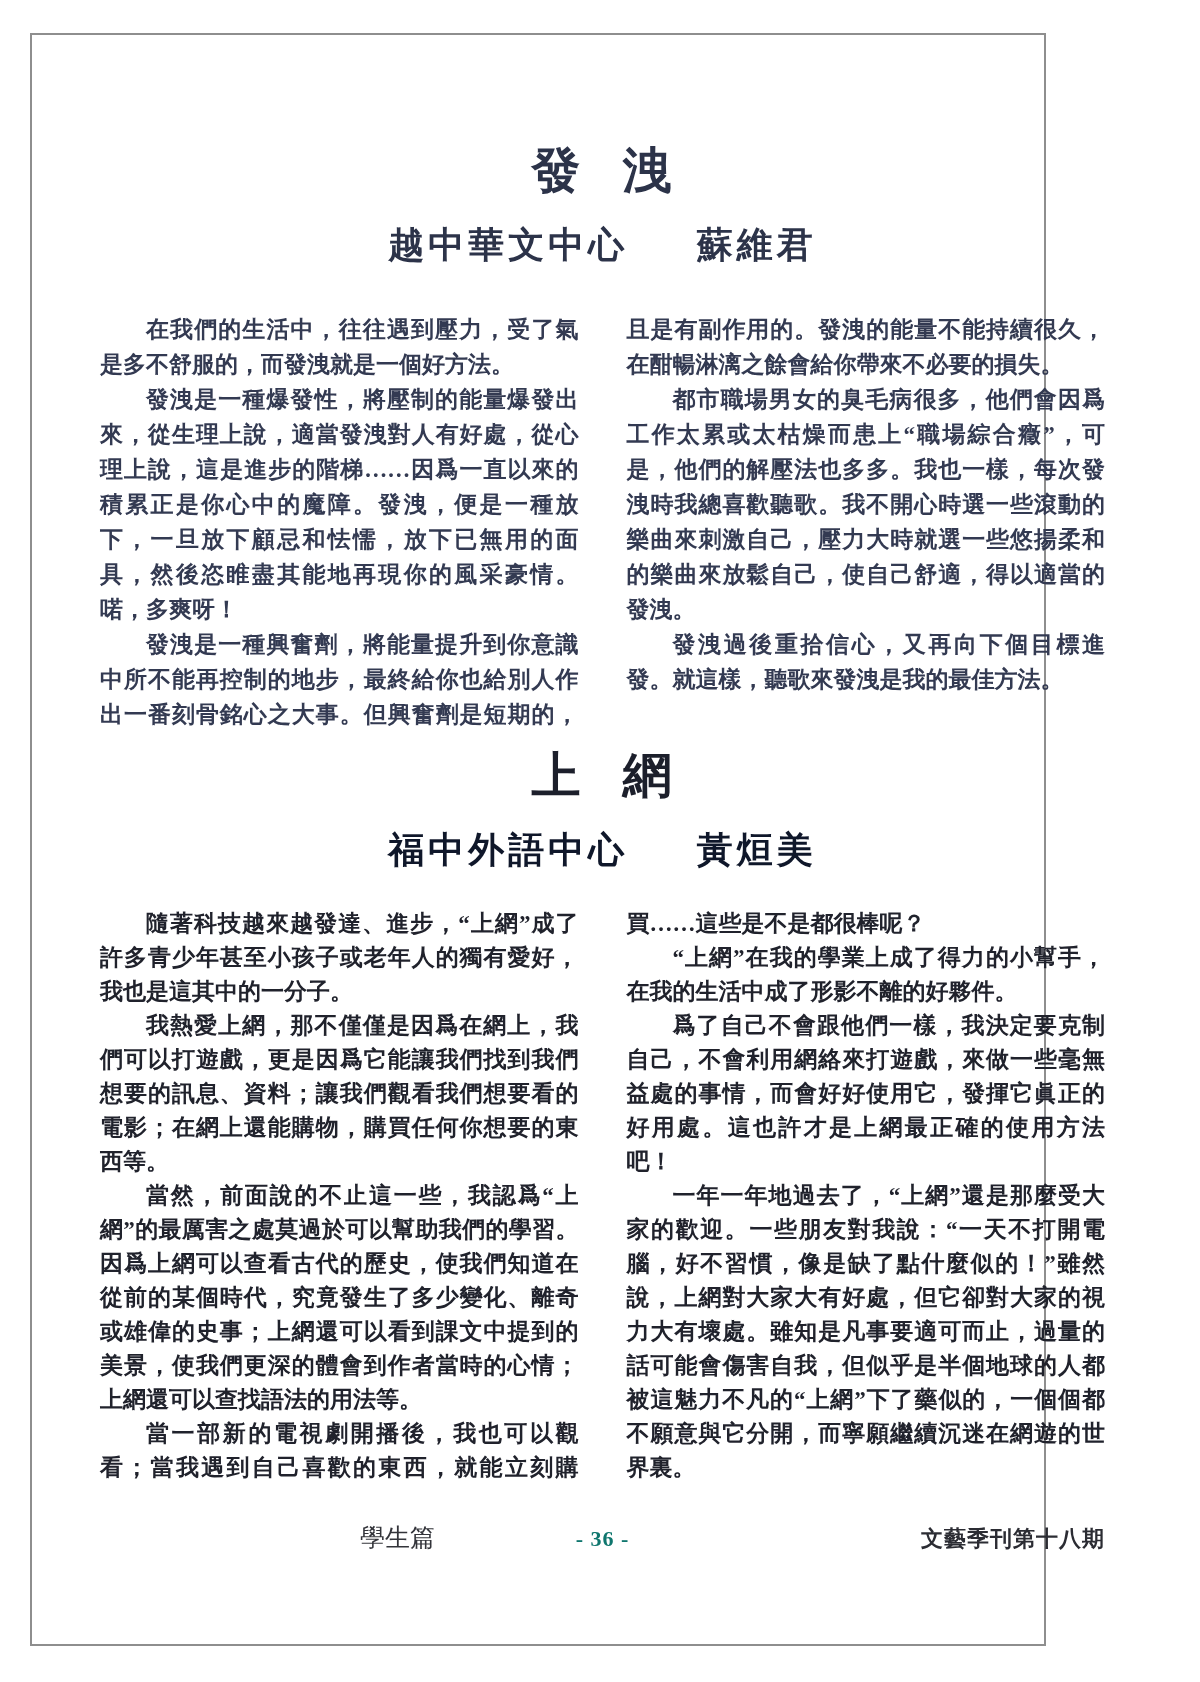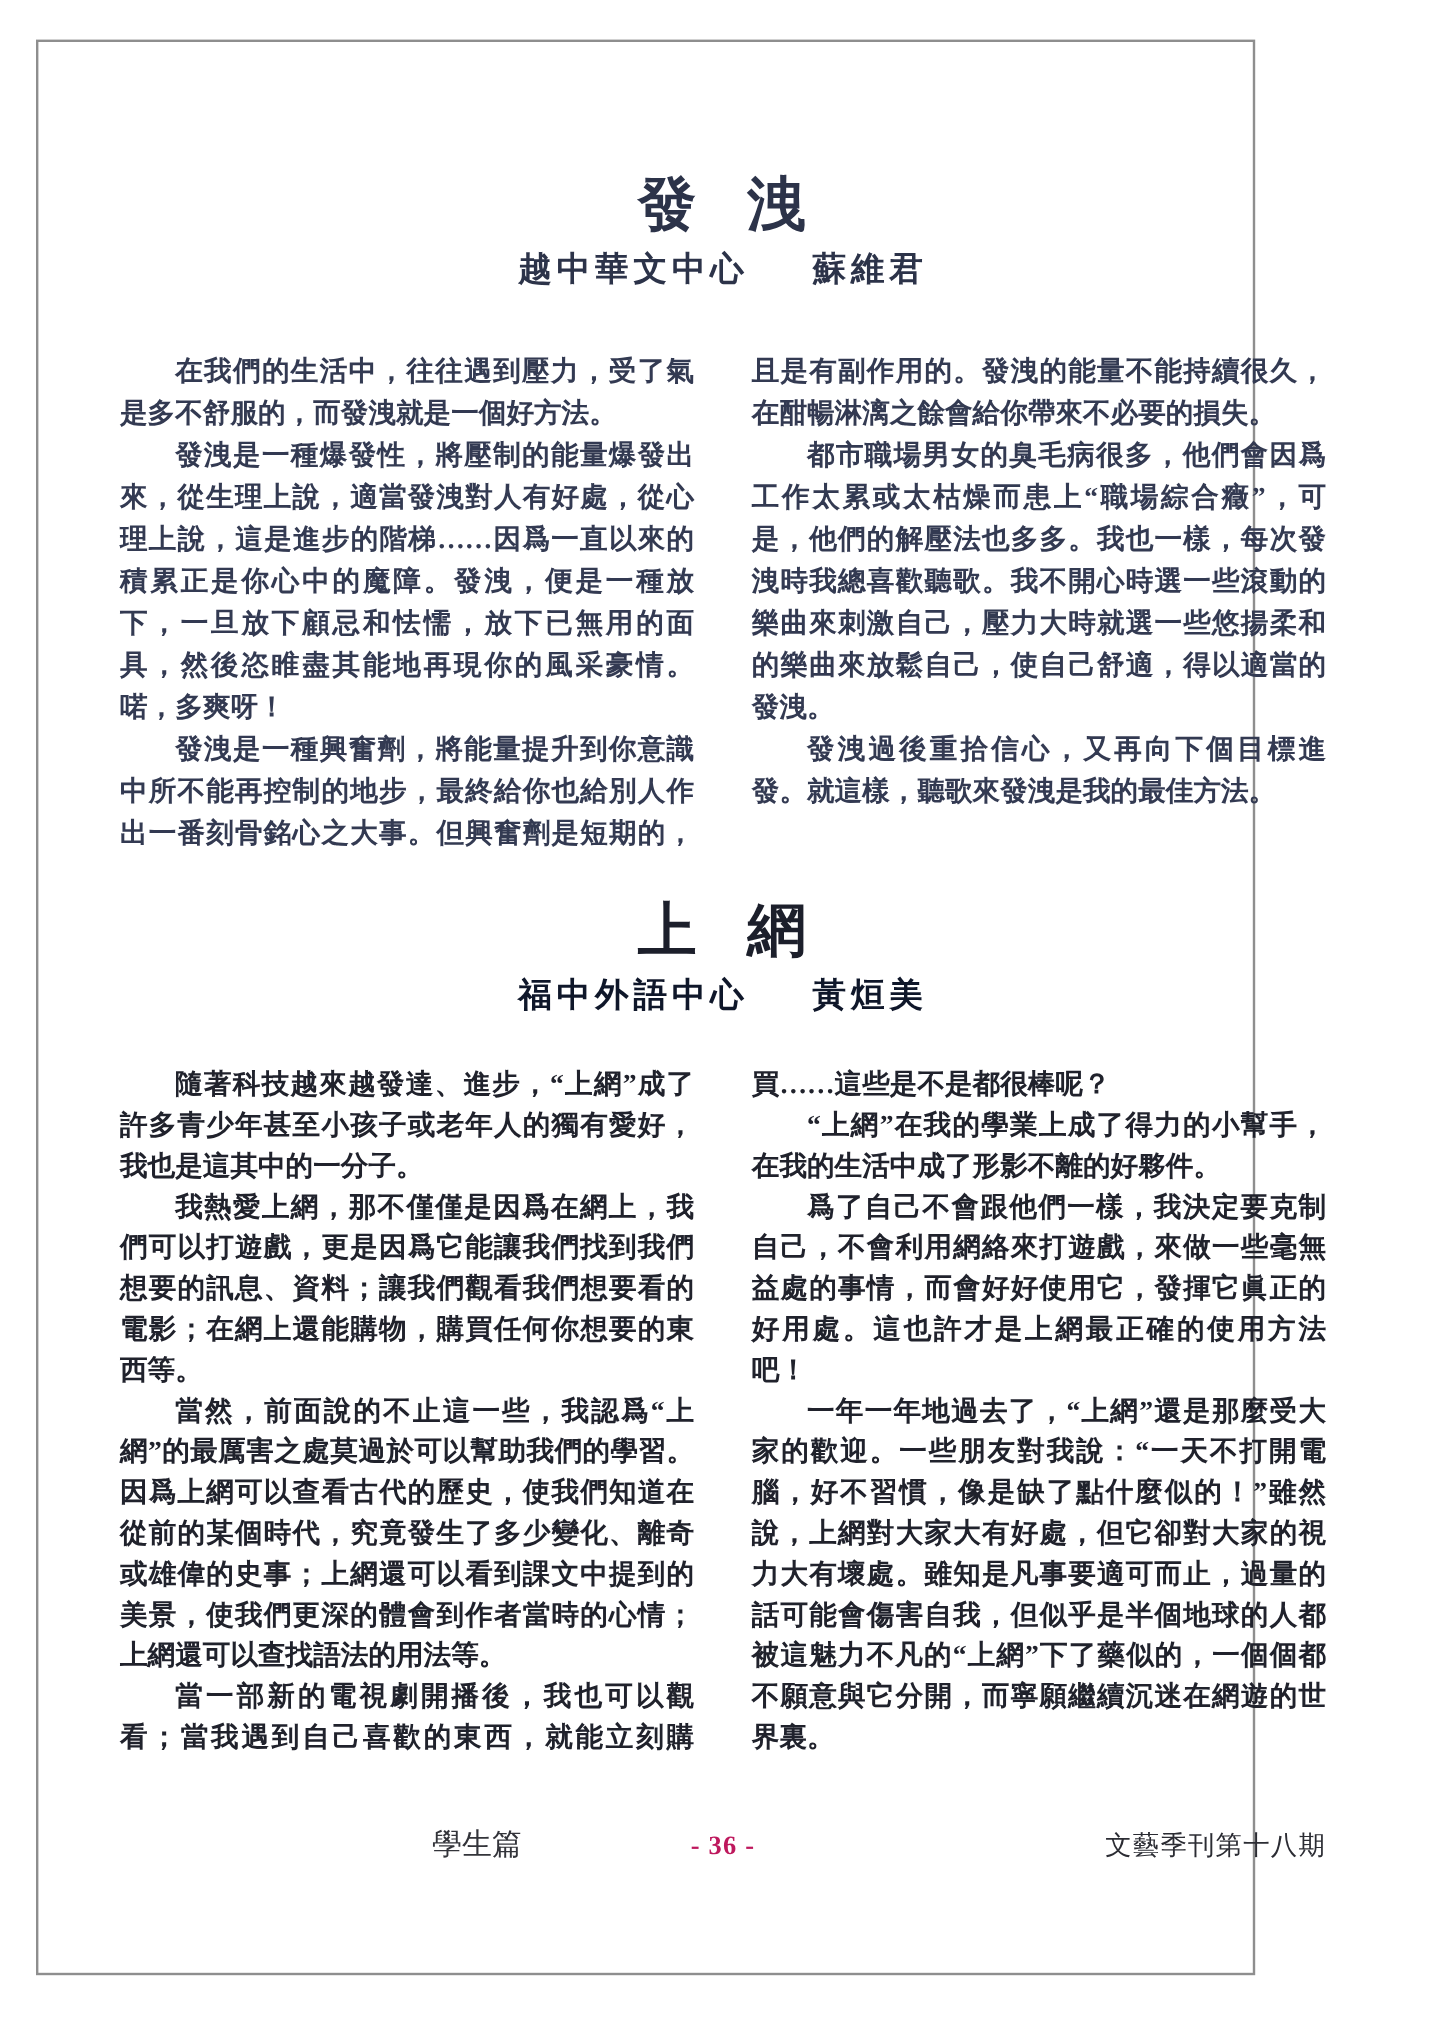--- a/index.html
+++ b/index.html
@@ -40,23 +40,23 @@
     font-size: 49px;
     line-height: 62px;
     font-weight: 700;
     word-spacing: 26px;
     letter-spacing: 2px;
   }
   .t1 { color: #2c3349; }
   .t2 { color: #1c1f2b; }
 
   .byline {
-    margin-top: 4px;
+    margin-top: 24px;
     text-align: center;
-    font-size: 28px;
+    font-size: 36px;
     line-height: 38px;
     font-weight: 600;
     letter-spacing: 4px;
   }
   .b1 { color: #2c3349; }
   .b2 { color: #0f172a; }
   .byline-author { margin-left: 1.9em; }
 
   .body {
     column-count: 2;
@@ -97,28 +97,29 @@
     flex: 1;
     text-align: right;
     font-family: "Liberation Sans", "DejaVu Sans", sans-serif;
     font-size: 25px;
     color: #33343a;
   }
   .f-center {
     flex: 1;
     text-align: center;
     font-weight: 700;
-    color: #be185d;
+    color: #0f766e;
     letter-spacing: 1px;
   }
   .f-right {
     flex: 1;
     text-align: right;
     color: #2b2c33;
     letter-spacing: 1px;
+    font-weight: bold;
   }
 </style>
 </head>
 <body>
 
 <div class="page">
   <div class="frame"></div>
 
   <section class="article article-1">
     <h1 class="title t1">發 洩</h1>

